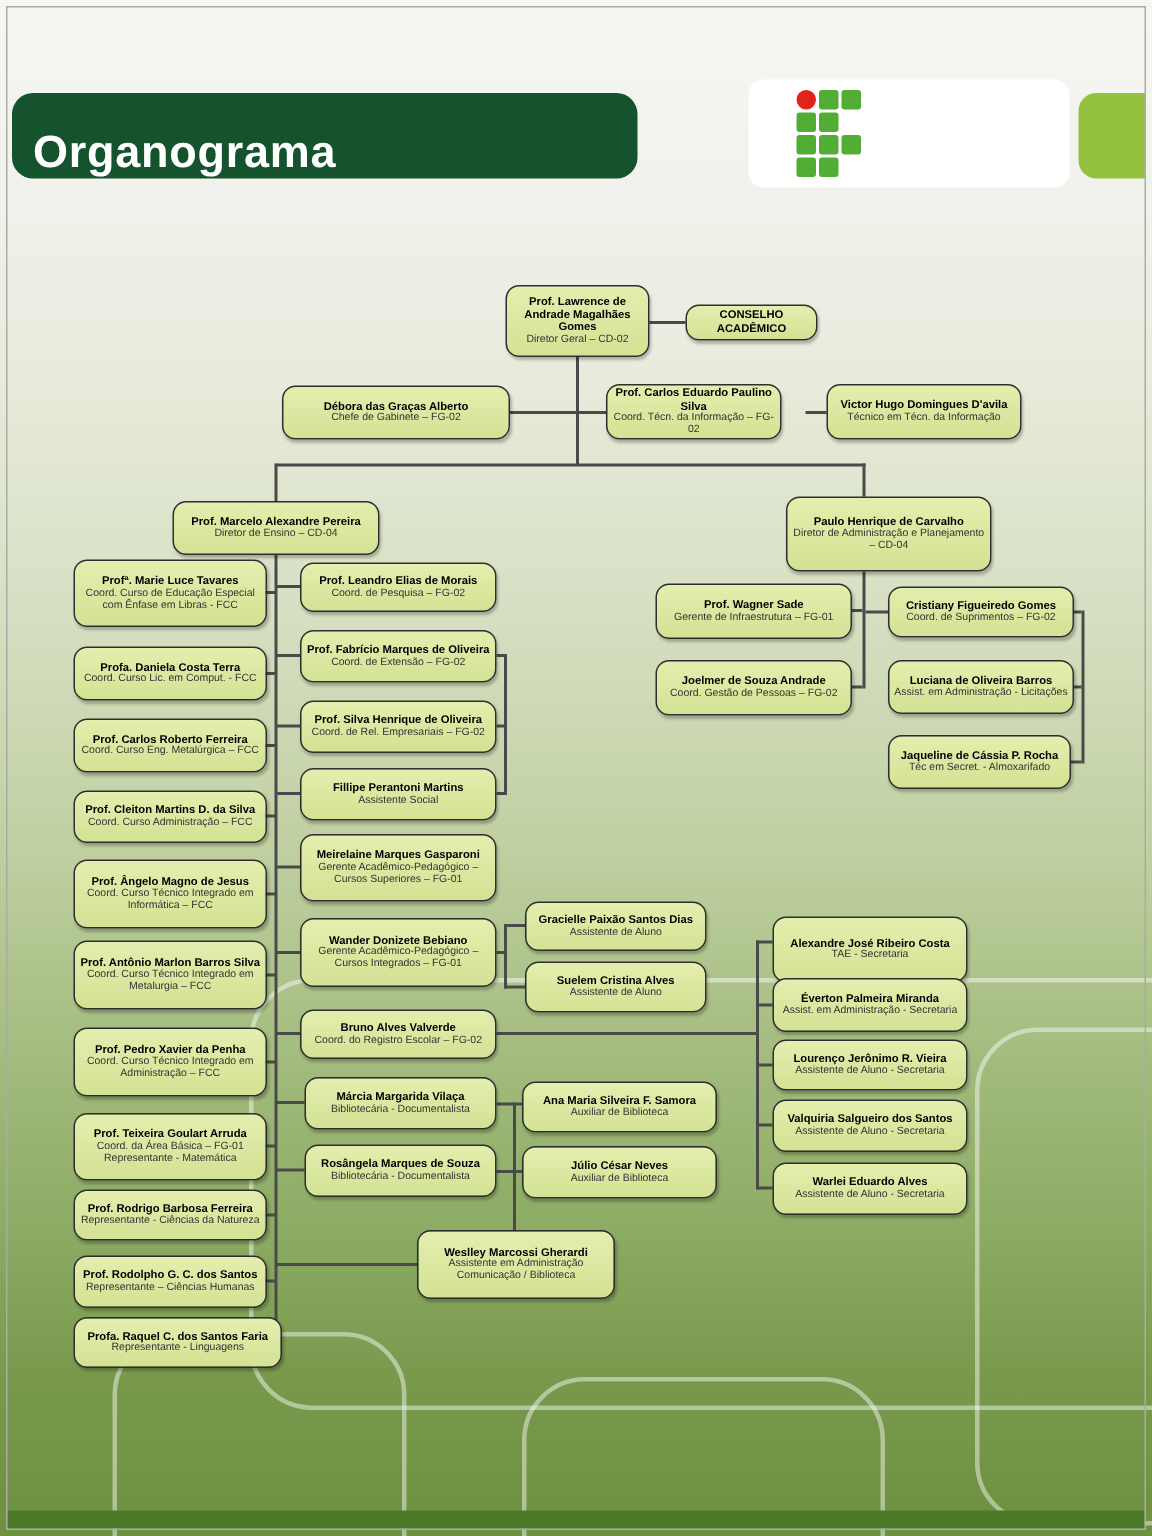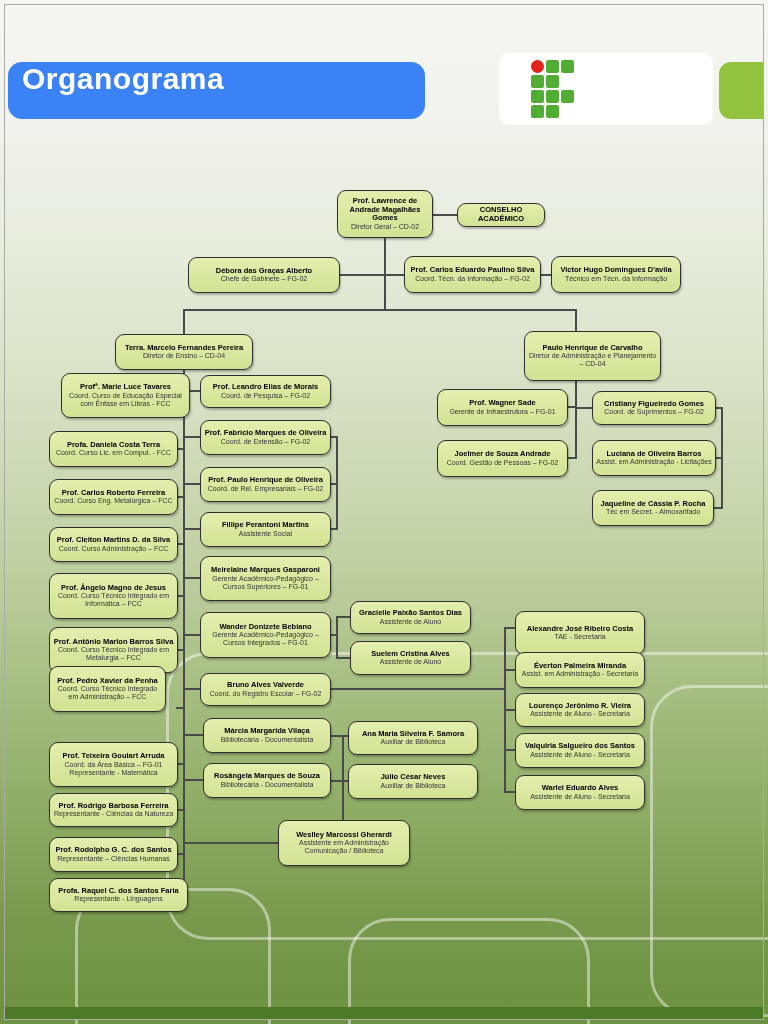--- a/index.html
+++ b/index.html
@@ -3,21 +3,21 @@
 <meta charset="utf-8">
 <title>Organograma</title>
 <style>
   html,body{margin:0;padding:0}
   body{width:768px;height:1024px;position:relative;font-family:"Liberation Sans",sans-serif;background:#f0f0ee;overflow:hidden}
   .bg{position:absolute;inset:0;background:linear-gradient(180deg,#f6f6f4 0%,#f1f2ed 12%,#e7ebdb 25%,#d6dfc2 40%,#c0d0a2 55%,#a5bd80 68%,#8cab63 80%,#78994c 90%,#6d9140 100%)}
   .frame{position:absolute;inset:4px;border:1px solid #a9aca4;pointer-events:none;z-index:40}
   .band{position:absolute;left:5px;right:5px;bottom:5px;height:12px;background:#4d7a27;z-index:5}
 
   
-  .banner{position:absolute;left:8px;top:62px;width:417px;height:57px;background:#3b82f6;border-radius:14px;display:flex;align-items:flex-start;z-index:6}
+  .banner{position:absolute;left:8px;top:62px;width:417px;height:57px;background:#14532d;border-radius:14px;display:flex;align-items:flex-end;z-index:6}
   .banner h1{margin:0 0 0 14px;font-size:30px;font-weight:bold;color:#fff;letter-spacing:.5px}
   .logo-panel{position:absolute;left:499px;top:53px;width:214px;height:72px;background:#fff;border-radius:10px;z-index:6;display:flex;align-items:center}
   .logo-grid{display:grid;grid-template-columns:repeat(3,13px);grid-auto-rows:13px;gap:2px;margin-left:32px}
   .logo-grid .c{background:#52ad35;border-radius:2px}
   .logo-grid .r{background:#e2231a;border-radius:50%}
   .logo-grid .e{background:transparent}
   .logo-text{margin-left:9px;line-height:1.12;color:#1a1a1a}
   .logo-text .l1{font-size:12px;font-weight:bold;letter-spacing:-.3px;white-space:nowrap}
   .logo-text .l2,.logo-text .l3{font-size:10.5px;color:#222;white-space:nowrap}
   .banner-stub{position:absolute;left:719px;top:62px;width:45px;height:57px;background:#93c33e;border-radius:12px 0 0 12px;z-index:6}
@@ -27,31 +27,31 @@
   .cn{position:absolute;background:#4a4a4a;z-index:2;display:block}
   .cn.h{height:2px}
   .cn.v{width:2px}
   .node{position:absolute;z-index:3;background:linear-gradient(#e4eeae,#d3e294);border:1.6px solid #2e2e2e;border-radius:9px;box-shadow:1px 2px 2px rgba(0,0,0,.25);display:flex;flex-direction:column;justify-content:center;align-items:center;text-align:center;padding:1px 3px;box-sizing:border-box}
   .node b{display:block;font-size:7.5px;line-height:1.14;color:#000}
   .node span{display:block;font-size:7px;line-height:1.14;color:#333}
 
   #n-dg{left:337px;top:190px;width:96px;height:48px}
   #n-conselho{left:457px;top:203px;width:88px;height:24px}
   #n-debora{left:188px;top:257px;width:152px;height:36px}
-  #n-ceduardo{left:404px;top:256px;width:137px;height:37px}
+  #n-ceduardo{left:404px;top:256px;width:117px;height:37px}
   #n-victor{left:551px;top:256px;width:130px;height:37px}
   #n-marcelo{left:115px;top:334px;width:138px;height:36px}
   #n-pcarvalho{left:524px;top:331px;width:137px;height:50px}
-  #n-marie{left:61px;top:373px;width:129px;height:45px}
+  #n-marie{left:49px;top:373px;width:129px;height:45px}
   #n-daniela{left:49px;top:431px;width:129px;height:36px}
   #n-croberto{left:49px;top:479px;width:129px;height:36px}
   #n-cleiton{left:49px;top:527px;width:129px;height:35px}
   #n-angelo{left:49px;top:573px;width:129px;height:46px}
   #n-antonio{left:49px;top:627px;width:129px;height:46px}
-  #n-pedro{left:49px;top:666px;width:117px;height:46px}
+  #n-pedro{left:49px;top:685px;width:129px;height:46px}
   #n-agoulart{left:49px;top:742px;width:129px;height:45px}
   #n-rodrigo{left:49px;top:793px;width:129px;height:34px}
   #n-rodolpho{left:49px;top:837px;width:129px;height:35px}
   #n-raquel{left:49px;top:878px;width:139px;height:34px}
   #n-leandro{left:200px;top:375px;width:131px;height:33px}
   #n-fabricio{left:200px;top:420px;width:131px;height:35px}
   #n-poliveira{left:200px;top:467px;width:131px;height:35px}
   #n-fillipe{left:200px;top:512px;width:131px;height:35px}
   #n-meirelaine{left:200px;top:556px;width:131px;height:45px}
   #n-wander{left:200px;top:612px;width:131px;height:46px}
@@ -174,21 +174,21 @@
 </div>
 <div class="node" id="n-ceduardo">
   <b>Prof. Carlos Eduardo Paulino Silva</b>
   <span>Coord. Técn. da Informação – FG-02</span>
 </div>
 <div class="node" id="n-victor">
   <b>Victor Hugo Domingues D'avila</b>
   <span>Técnico em Técn. da Informação</span>
 </div>
 <div class="node" id="n-marcelo">
-  <b>Terra. Marcelo Fernandes Pereira</b>
+  <b>Prof. Marcelo Alexandre Pereira</b>
   <span>Diretor de Ensino – CD-04</span>
 </div>
 <div class="node" id="n-pcarvalho">
   <b>Paulo Henrique de Carvalho</b>
   <span>Diretor de Administração e Planejamento – CD-04</span>
 </div>
 <div class="node" id="n-marie">
   <b>Profª. Marie Luce Tavares</b>
   <span>Coord. Curso de Educação Especial com Ênfase em Libras - FCC</span>
 </div>
@@ -235,21 +235,21 @@
 </div>
 <div class="node" id="n-leandro">
   <b>Prof. Leandro Elias de Morais</b>
   <span>Coord. de Pesquisa – FG-02</span>
 </div>
 <div class="node" id="n-fabricio">
   <b>Prof. Fabrício Marques de Oliveira</b>
   <span>Coord. de Extensão – FG-02</span>
 </div>
 <div class="node" id="n-poliveira">
-  <b>Prof. Paulo Henrique de Oliveira</b>
+  <b>Prof. Silva Henrique de Oliveira</b>
   <span>Coord. de Rel. Empresariais – FG-02</span>
 </div>
 <div class="node" id="n-fillipe">
   <b>Fillipe Perantoni Martins</b>
   <span>Assistente Social</span>
 </div>
 <div class="node" id="n-meirelaine">
   <b>Meirelaine Marques Gasparoni</b>
   <span>Gerente Acadêmico-Pedagógico – Cursos Superiores – FG-01</span>
 </div>

